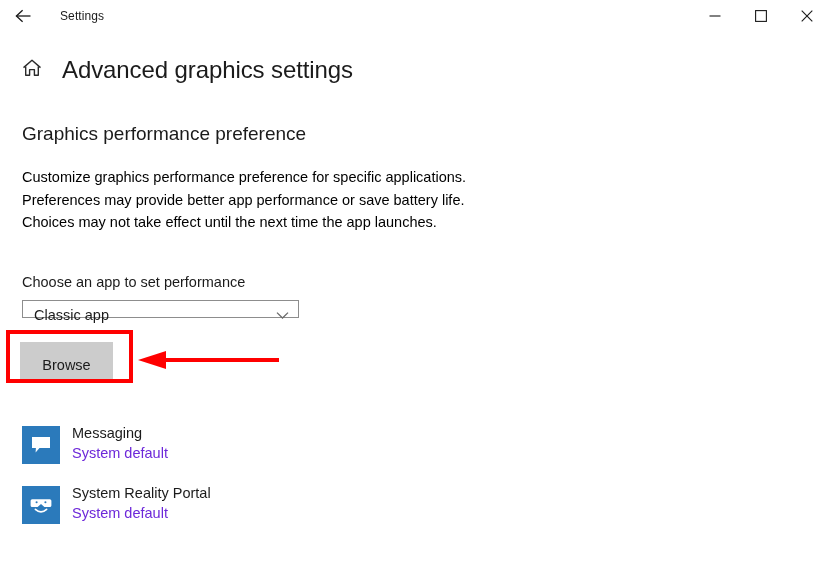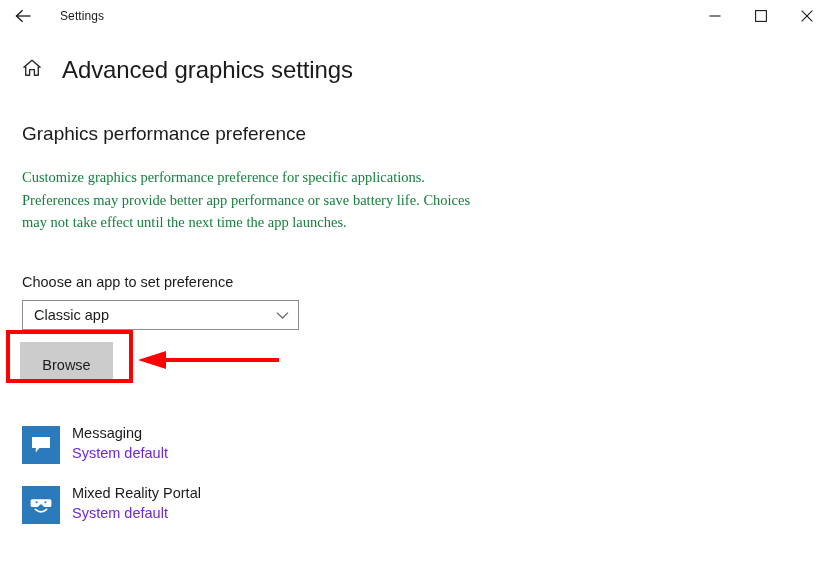--- a/index.html
+++ b/index.html
@@ -95,38 +95,37 @@
     color: #1b1b1b;
     white-space: nowrap;
     text-align: center;
   }
   .description {
     position: absolute;
     left: 22px; top: 166px;
     width: 460px;
     font-size: 14.5px;
     line-height: 22.5px;
-    color: #15803d;
-    font-family: Liberation Serif, serif;
+    color: #000000;
   }
 
   .choose-label {
     position: absolute;
     left: 22px; top: 272px;
     font-size: 14.5px;
     line-height: 20px;
     color: #1b1b1b;
     white-space: nowrap;
   }
 
   
   .dropdown {
     position: absolute;
     left: 22px; top: 300px;
-    width: 277px; height: 30px;
+    width: 277px; height: 18px;
     border: 1px solid #8d8d8d;
     background: #ffffff;
     box-sizing: border-box;
   }
   .dropdown-value {
     position: absolute;
     left: 11px; top: 0;
     height: 28px;
     line-height: 28px;
     font-size: 14.5px;
@@ -259,21 +258,21 @@
       </svg>
     </span>
   </div>
   <div class="page-title">Advanced graphics settings</div>
 </div>
 
 <div class="section-title">Graphics performance preference</div>
 
 <div class="description">Customize graphics performance preference for specific applications. Preferences may provide better app performance or save battery life. Choices may not take effect until the next time the app launches.</div>
 
-<div class="choose-label">Choose an app to set preference</div>
+<div class="choose-label">Choose an app to set performance</div>
 
 <div class="dropdown">
   <span class="dropdown-value">Classic app</span>
   <span class="dropdown-chevron">
     <svg width="13" height="9" viewBox="0 0 13 9">
       <path d="M1 1.6 L6.5 7 L12 1.6" fill="none" stroke="#6b6b6b" stroke-width="1.3"></path>
     </svg>
   </span>
 </div>
 
@@ -302,17 +301,17 @@
   <div class="app-row">
     <div class="app-icon">
       <svg width="24" height="22" viewBox="0 0 24 22">
         <path d="M3.2 5.2 H20.8 A1.6 1.6 0 0 1 22.4 6.8 V11.4 A1.6 1.6 0 0 1 20.8 13 H15.4
                  L12 9.9 L8.6 13 H3.2 A1.6 1.6 0 0 1 1.6 11.4 V6.8 A1.6 1.6 0 0 1 3.2 5.2 Z" fill="#ffffff"></path>
         <circle cx="7.6" cy="8.2" r="1.05" fill="#2b7abb"></circle>
         <circle cx="16.4" cy="8.2" r="1.05" fill="#2b7abb"></circle>
         <path d="M6.4 15.3 Q12 20.3 17.6 15.3" fill="none" stroke="#ffffff" stroke-width="1.7" stroke-linecap="round"></path>
       </svg>
     </div>
-    <div class="app-name">Mixed Reality Portal</div>
+    <div class="app-name">System Reality Portal</div>
     <div class="app-sub">System default</div>
   </div>
 
 </div>
 
 </body></html>

